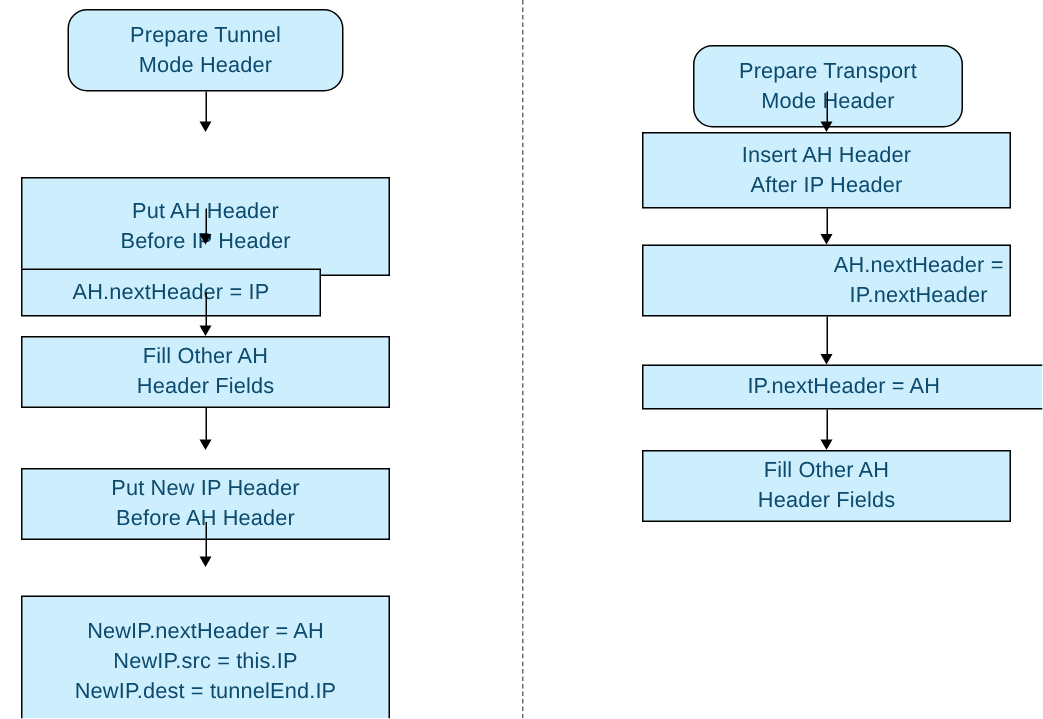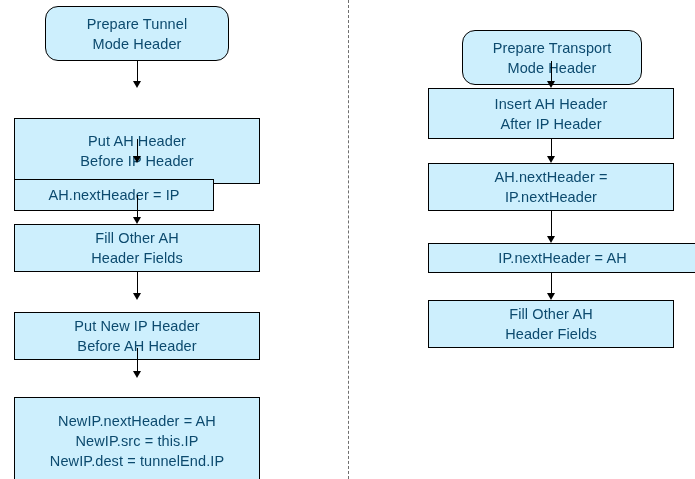--- a/index.html
+++ b/index.html
@@ -98,21 +98,21 @@
     <div class="connector" style="left: 137px; top: 195px; height: 23px;"></div>
     <div class="arrowhead" style="left: 133px; top: 217px;"></div>
     <div class="connector" style="left: 137px; top: 272px; height: 22px;"></div>
     <div class="arrowhead" style="left: 133px; top: 293px;"></div>
     <div class="connector" style="left: 137px; top: 348px; height: 24px;"></div>
     <div class="arrowhead" style="left: 133px; top: 371px;"></div>
     <div class="node terminal" style="left: 462px; top: 6px; width: 180px; height: 55px; margin-top: 24px;"><span class="node-label">Prepare Transport
 Mode Header</span></div>
     <div class="node" style="left: 428px; top: 88px; width: 246px; height: 51px;"><span class="node-label">Insert AH Header
 After IP Header</span></div>
-    <div class="node" style="left: 428px; top: 163px; width: 246px; height: 48px;"><span class="node-label">AH.nextHeader =
+    <div class="node" style="left: 428px; top: 163px; width: 246px; height: 48px; justify-content: flex-end;"><span class="node-label">AH.nextHeader =
 IP.nextHeader</span></div>
     <div class="node" style="left: 428px; top: 243px; width: 269px; height: 30px;"><span class="node-label">IP.nextHeader = AH</span></div>
     <div class="node" style="left: 428px; top: 300px; width: 246px; height: 48px;"><span class="node-label">Fill Other AH
 Header Fields</span></div>
     <div class="connector" style="left: 551px; top: 61px; height: 21px;"></div>
     <div class="arrowhead" style="left: 547px; top: 81px;"></div>
     <div class="connector" style="left: 551px; top: 139px; height: 18px;"></div>
     <div class="arrowhead" style="left: 547px; top: 156px;"></div>
     <div class="connector" style="left: 551px; top: 211px; height: 26px;"></div>
     <div class="arrowhead" style="left: 547px; top: 236px;"></div>

